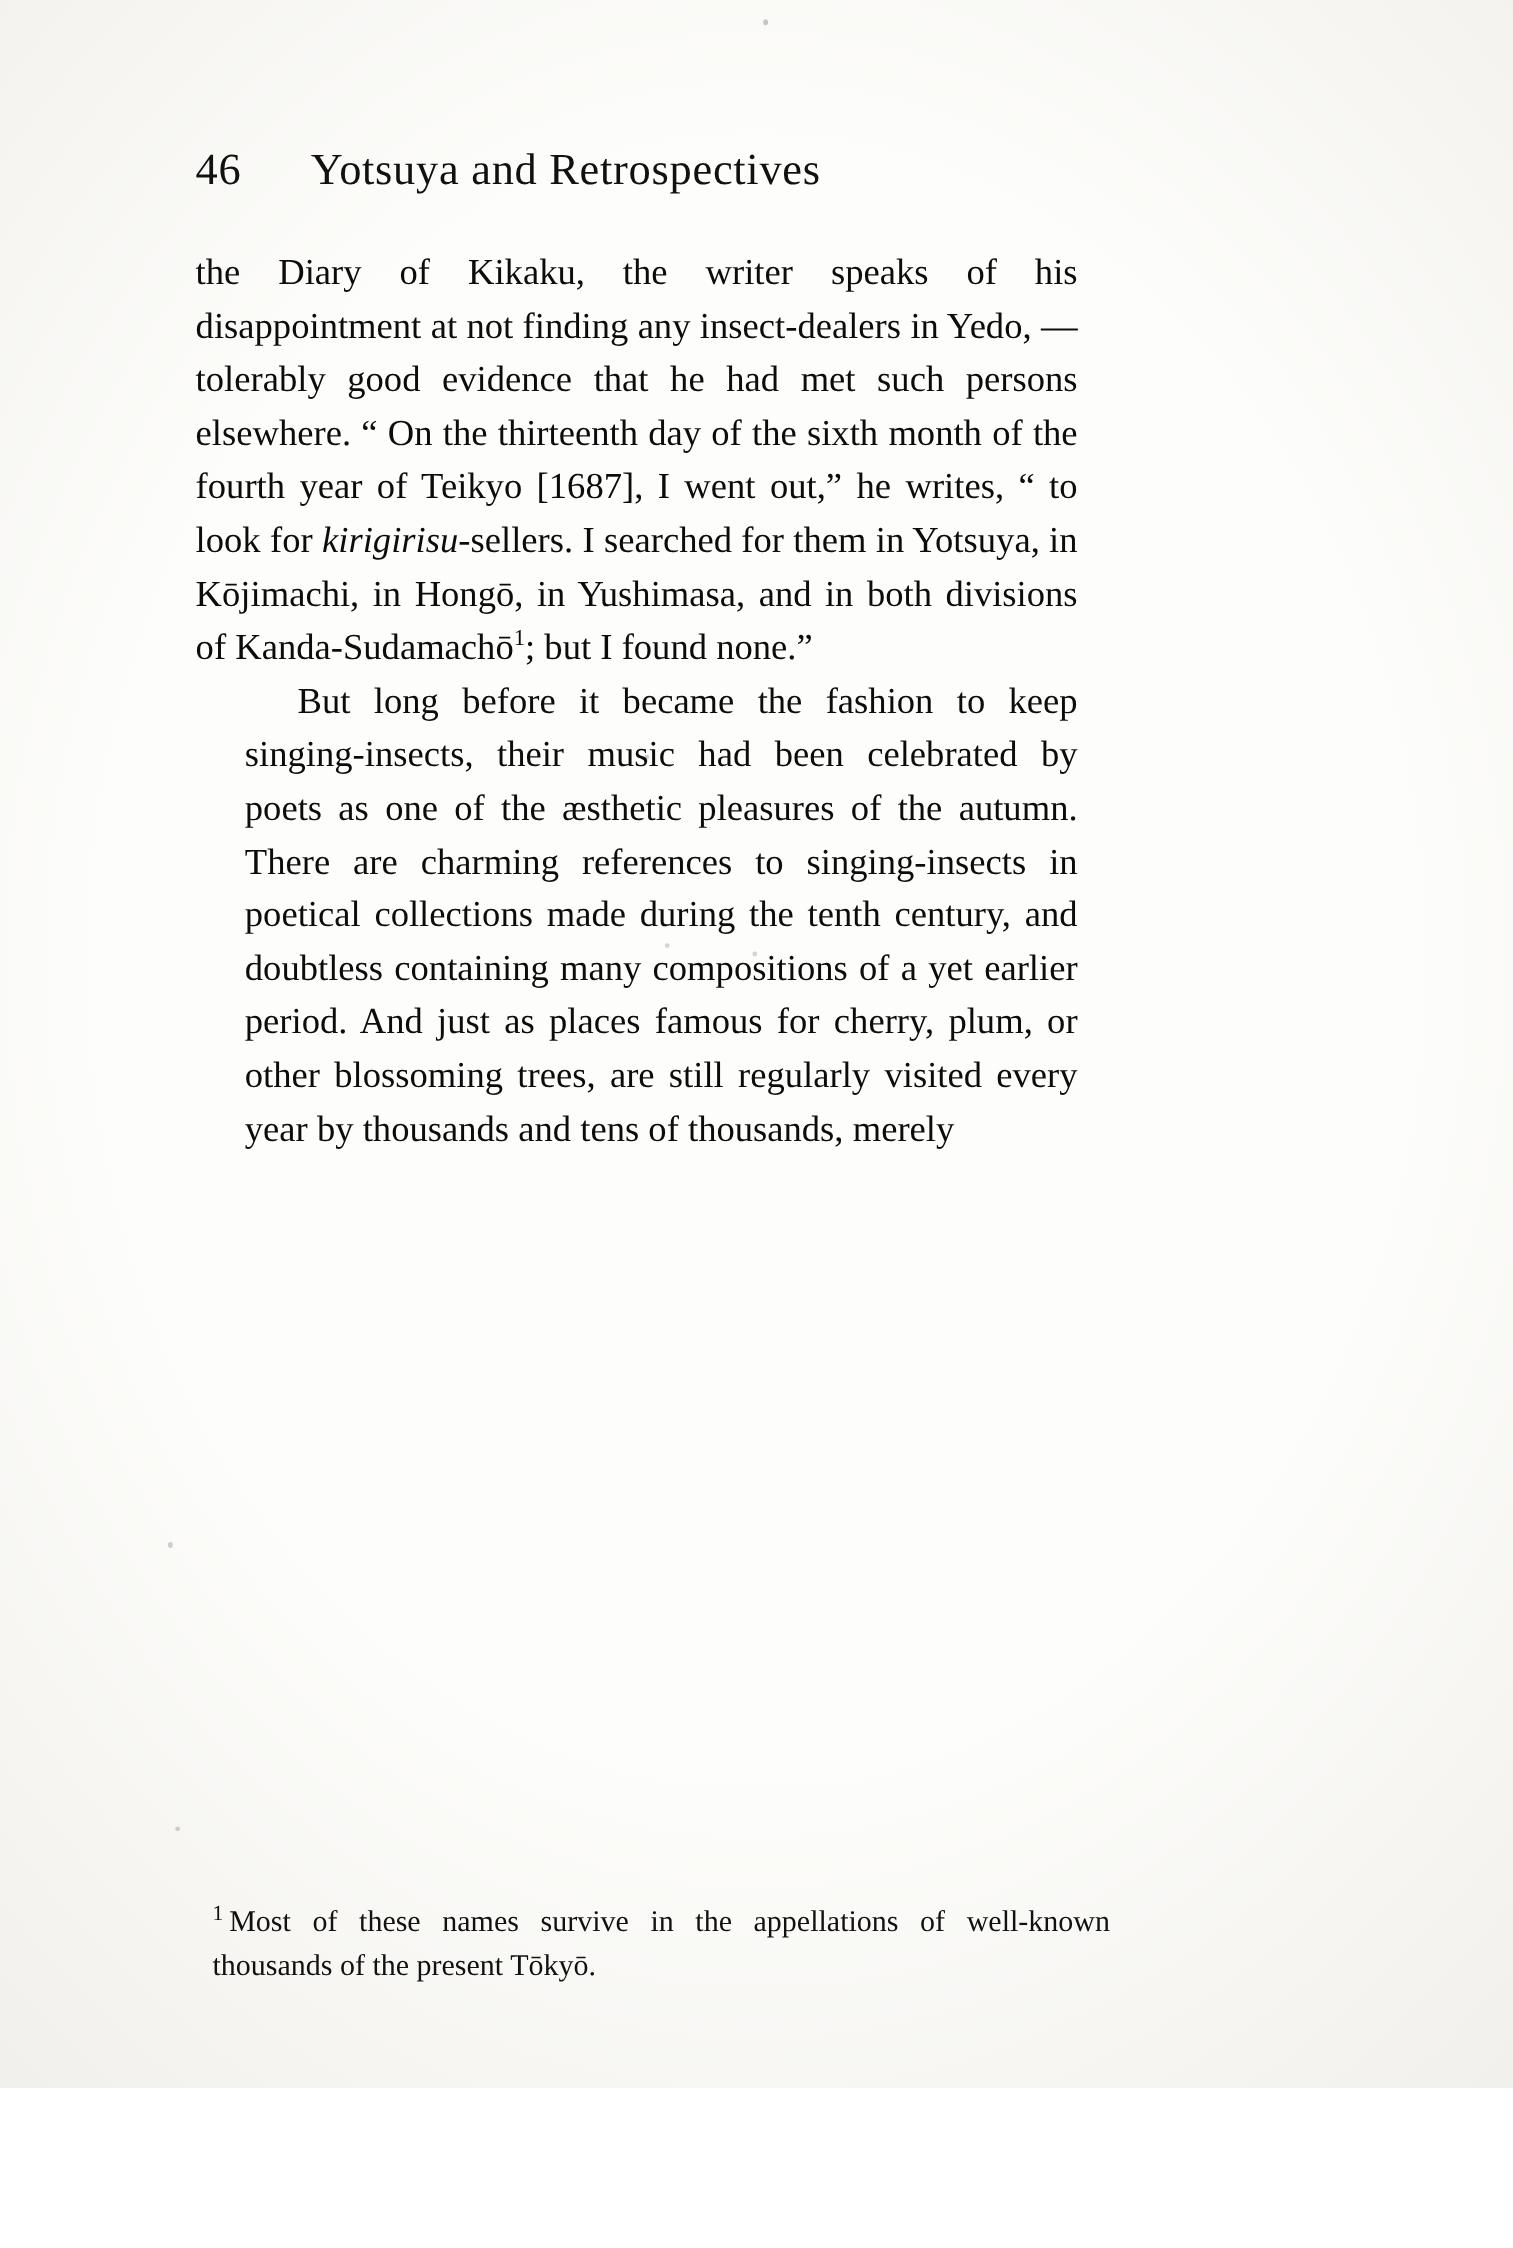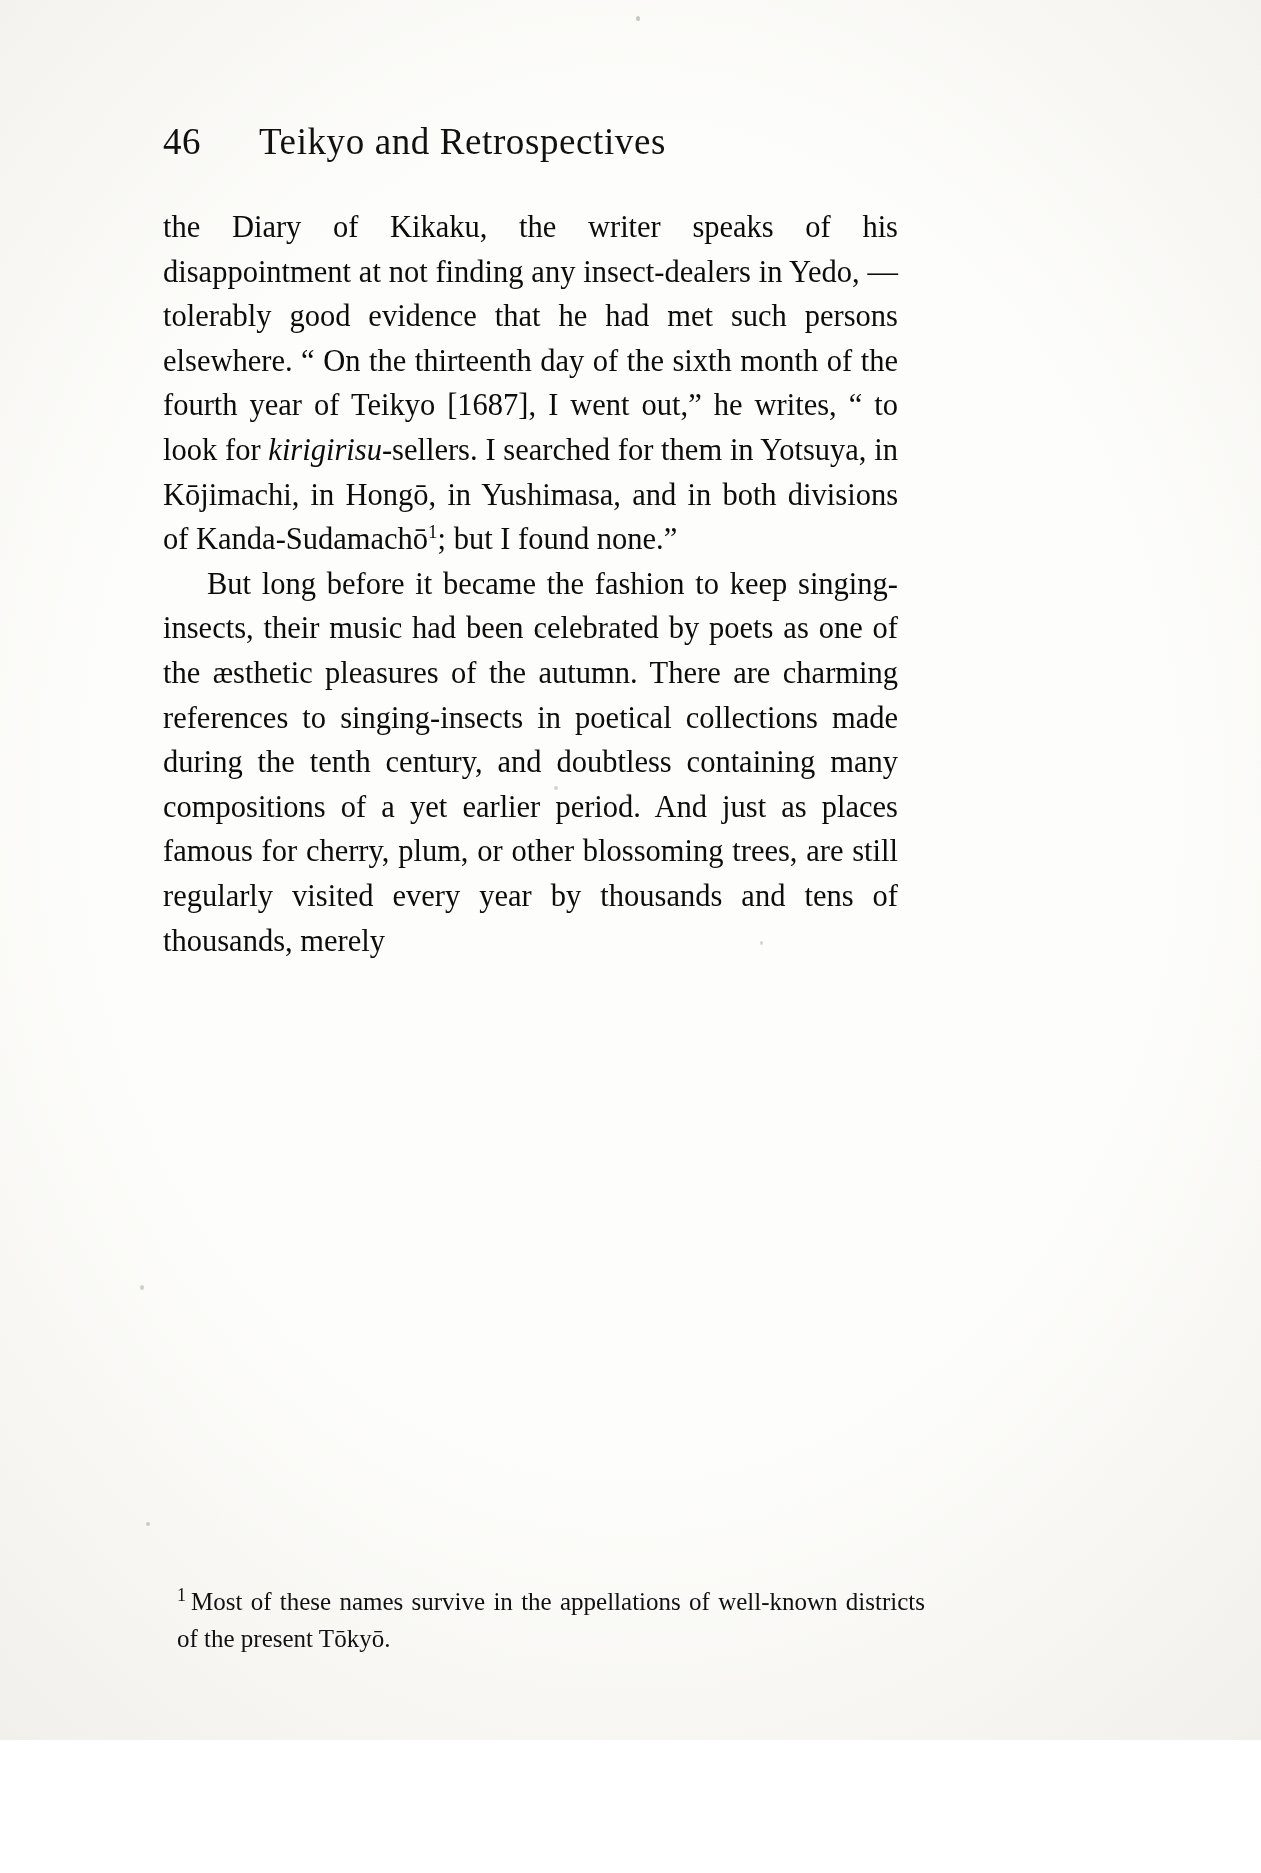--- a/index.html
+++ b/index.html
@@ -64,21 +64,21 @@
     font-size: 30.5px;
     line-height: 44.6px;
     text-align: justify;
     text-align-last: left;
     color: #0c0c0c;
     -webkit-hyphens: none;
     hyphens: none;
   }
   .para + .para { margin-top: 0; }
   .indent { text-indent: 44px; }
-  .gap-block { margin-top: 46px; }
+  .gap-block { margin-top: 46px; margin-left: 41px; }
 
   .it { font-style: italic; font-family: Liberation Serif, serif; }
 
   sup.fn {
     font-size: 0.62em;
     vertical-align: super;
     line-height: 0;
   }
 
   
@@ -123,32 +123,32 @@
   <span class="speck" style="left:554px; top:786px; width:4px; height:4px; opacity:.4;"></span>
   <span class="speck" style="left:627px; top:793px; width:4px; height:4px; opacity:.4;"></span>
   <span class="speck" style="left:140px; top:1285px; width:4px; height:5px; opacity:.45;"></span>
   <span class="speck" style="left:146px; top:1522px; width:4px; height:4px; opacity:.45;"></span>
   <span class="speck" style="left:760px; top:941px; width:3px; height:4px; opacity:.4;"></span>
 
   <div class="content">
 
     <div class="running-head">
       <span class="folio">46</span>
-      <span class="head-title">Teikyo and Retrospectives</span>
+      <span class="head-title">Yotsuya and Retrospectives</span>
     </div>
 
     <p class="para">
       <span>the Diary of Kikaku, the writer speaks of his disappointment at not finding any insect-dealers in Yedo, — tolerably good evidence that he had met such persons elsewhere.  “ On the thirteenth day of the sixth month of the fourth year of Teikyo [1687], I went out,” he writes, “ to look for </span><span class="it">kirigirisu</span><span>-sellers.  I searched for them in Yotsuya, in Kōjimachi, in Hongō, in Yushimasa, and in both divisions of Kanda-Sudamachō</span><sup class="fn">1</sup><span>; but I found none.”</span>
     </p>
 
 
     <p class="para indent gap-block">
       <span>But long before it became the fashion to keep singing-insects, their music had been celebrated by poets as one of the æsthetic pleasures of the autumn.  There are charming references to singing-insects in poetical collections made during the tenth century, and doubtless containing many compositions of a yet earlier period.  And just as places famous for cherry, plum, or other blossoming trees, are still regularly visited every year by thousands and tens of thousands, merely</span>
     </p>
 
   </div>
 
   <div class="footnote-zone">
     <p class="footnote fn-first-indent">
-      <span class="fn-mark">1</span><span>Most of these names survive in the appellations of well-known districts of the present Tōkyō.</span>
+      <span class="fn-mark">1</span><span>Most of these names survive in the appellations of well-known thousands of the present Tōkyō.</span>
     </p>
   </div>
 </div>
 
 </body></html>

